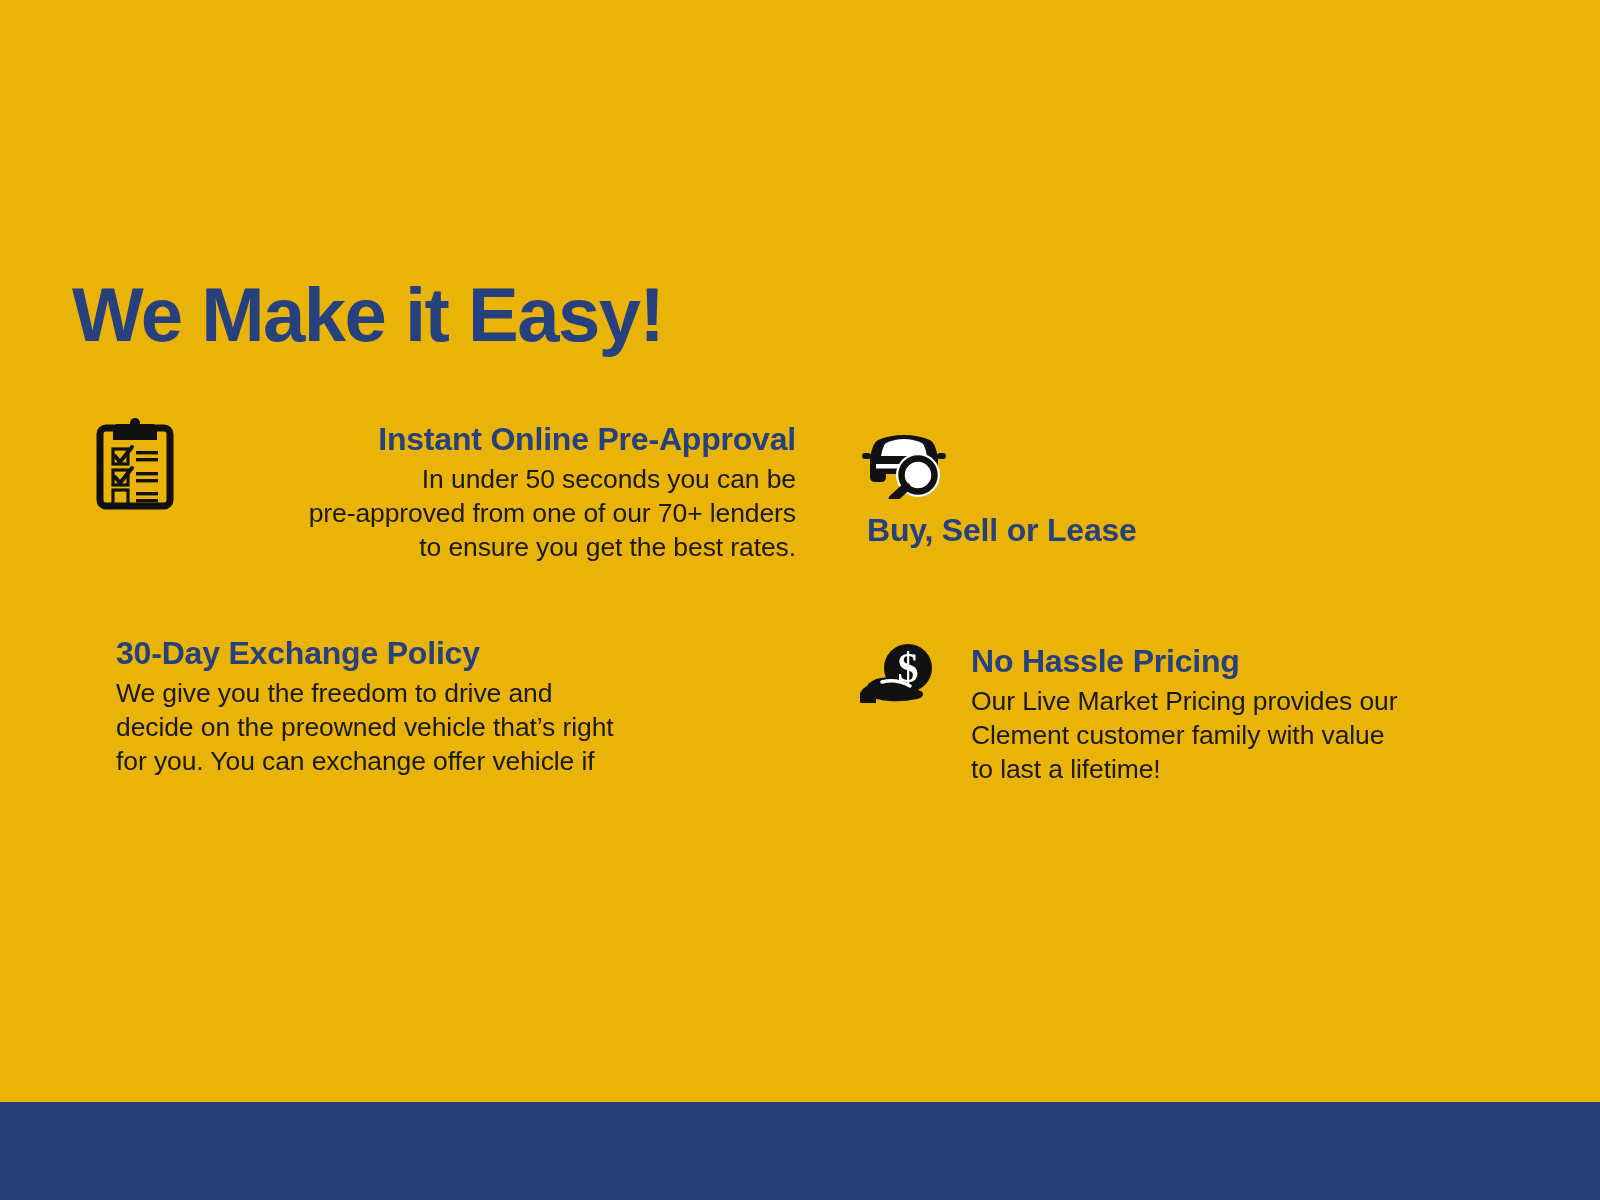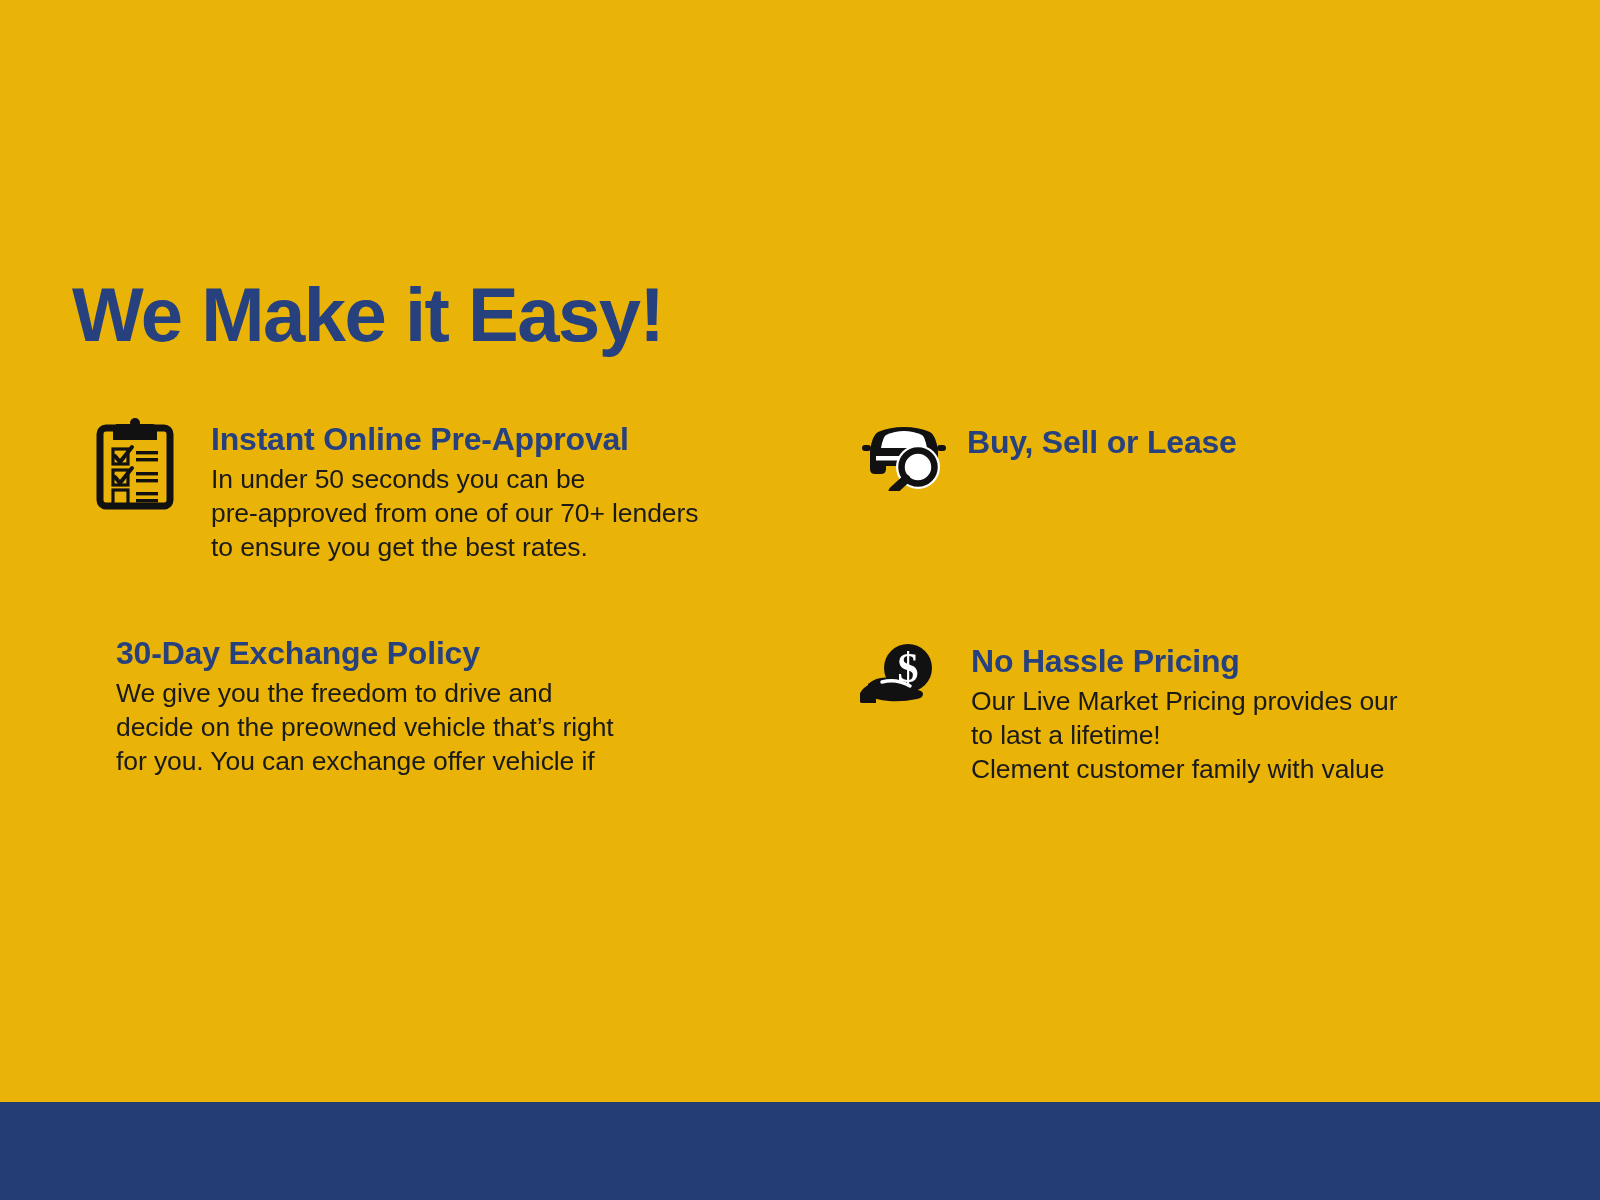--- a/index.html
+++ b/index.html
@@ -42,22 +42,22 @@
     width: 1600px;
   }
 
   .feature {
     position: absolute;
     display: flex;
     align-items: flex-start;
   }
 
   
-  .f-0 { left: 96px;  top: 0px;   width: 700px; }
-  .f-1 { left: 860px; top: 3px;   width: 660px; }
+  .f-0 { left: 96px;  top: 0px;   width: 700px; text-align: right; }
+  .f-1 { left: 860px; top: 11px;   width: 660px; flex-direction: column; }
   .f-2 { left: 88px;  top: 214px; width: 700px; }
   .f-3 { left: 860px; top: 222px; width: 660px; }
 
   .feature-icon {
     flex: 0 0 auto;
     width: 92px;
     height: 92px;
     position: relative;
   }
   .f-1 .feature-icon { width: 100px; height: 80px; }
@@ -194,22 +194,22 @@
           <path d="M8 44 q10 -8 22 -6 q8 1 14 6 q7 4 14 6 q5 1 5 4 q0 4 -6 5 q-14 3 -28 2 q-14 -1 -21 -6 z" fill="#111111"></path>
           <path d="M4 48 q6 -5 12 -5 l0 20 l-14 0 q-3 0 -3 -4 q0 -7 5 -11 z" fill="#111111"></path>
 
           <path d="M22 42 q14 -4 28 4" fill="none" stroke="#ffffff" stroke-width="3.5" stroke-linecap="round"></path>
         </svg>
       </div>
       <div class="feature-body">
         <div class="feature-title">No Hassle Pricing</div>
         <div class="feature-desc">
           <span class="ln">Our Live Market Pricing provides our</span>
+          <span class="ln">Clement customer family with value</span>
           <span class="ln">to last a lifetime!</span>
-          <span class="ln">Clement customer family with value</span>
         </div>
       </div>
     </div>
 
   </div>
 
   <div class="bottom-bar"></div>
 
 </div>
 

